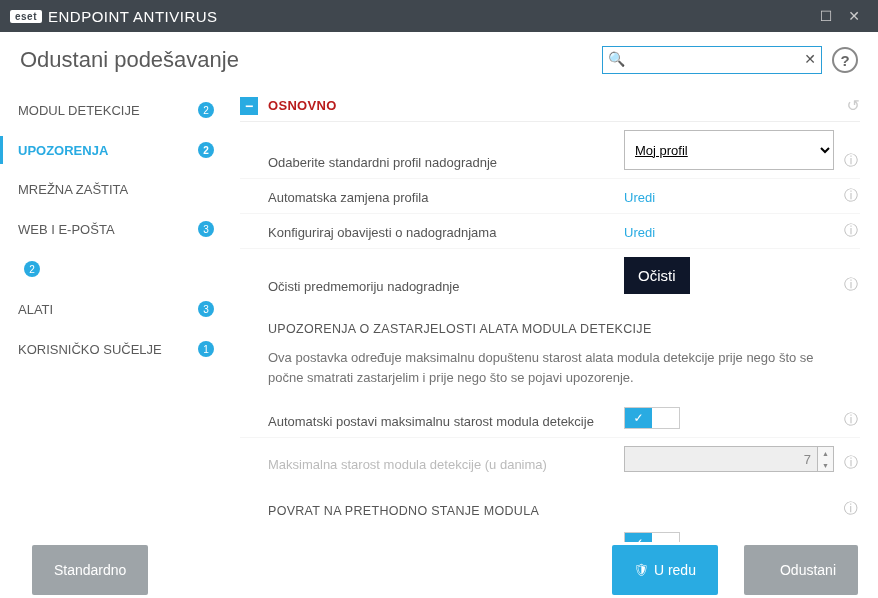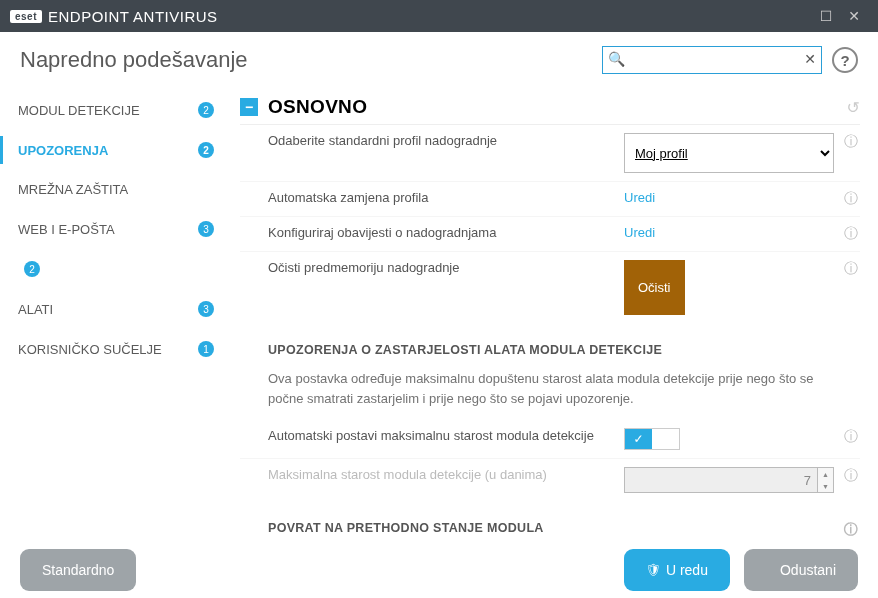--- a/index.html
+++ b/index.html
@@ -29,71 +29,71 @@
   .nav-item { display: flex; align-items: center; padding: 12px 16px 12px 18px; cursor: pointer; color: #5a5a5a; font-size: 13px; position: relative; }
   .nav-item.active { color: #29abe2; font-weight: 600; }
   .nav-item.active::before { content: ""; position: absolute; left: 0; top: 6px; bottom: 6px; width: 3px; background: #29abe2; }
   .nav-item .label { flex: 1; }
   .nav-item .badge { background: #29abe2; color: #fff; width: 16px; height: 16px; border-radius: 50%; font-size: 10px; display: flex; align-items: center; justify-content: center; margin-left: 6px; }
   
   
   .content { flex: 1; overflow-y: auto; padding: 6px 18px 10px 10px; }
   .section-header { display: flex; align-items: center; padding: 6px 0; border-bottom: 1px solid #eee; }
   .collapse-btn { width: 18px; height: 18px; background: #29abe2; color: #fff; display: flex; align-items: center; justify-content: center; font-size: 14px; font-weight: bold; margin-right: 10px; cursor: pointer; }
-  .section-header .title { font-weight: 700; font-size: 19px; color: #000000; letter-spacing: 0.3px; flex: 1; }
+  .section-header .title { font-weight: 700; font-size: 13px; color: #b91c1c; letter-spacing: 0.3px; flex: 1; }
   .reset-icon { color: #ccc; font-size: 16px; cursor: pointer; }
   
-  .row { display: flex; align-items: flex-start; padding: 8px 0 8px 28px; min-height: 34px; border-bottom: 1px solid #f5f5f5; }
+  .row { display: flex; align-items: flex-end; padding: 8px 0 8px 28px; min-height: 34px; border-bottom: 1px solid #f5f5f5; }
   .row.no-border { border-bottom: none; }
   .row .lbl { flex: 1; color: #555; }
   .row .lbl.disabled { color: #bbb; }
   .row .control { width: 210px; display: flex; align-items: center; }
   .info-icon { width: 18px; color: #bbb; font-size: 14px; margin-left: 8px; text-align: center; cursor: pointer; }
   
   select.combo { width: 100%; height: 40px; border: 1px solid #bbb; background: #fff; padding: 8px 6px; font-size: 13px; text-decoration: underline; }
   .link-action { color: #29abe2; cursor: pointer; }
-  .btn-action { background: #a16207; color: #fff; border: none; padding: 20px 14px; cursor: pointer; font-size: 13px; }
+  .btn-action { background: #0f172a; color: #fff; border: none; padding: 10px 14px; cursor: pointer; font-size: 15px; }
   
   .toggle { width: 56px; height: 22px; border: 1px solid #ccc; display: flex; cursor: pointer; background: #fff; }
   .toggle .half { flex: 1; display: flex; align-items: center; justify-content: center; }
   .toggle .on { background: #29abe2; color: #fff; }
   .toggle .check { font-size: 12px; }
   
   .spinner { width: 100%; display: flex; }
   .spinner input { flex: 1; height: 26px; border: 1px solid #bbb; text-align: right; padding: 0 6px; font-size: 13px; }
   .spinner input:disabled { background: #eee; color: #888; }
   .spinner .arrows { width: 16px; display: flex; flex-direction: column; border: 1px solid #bbb; border-left: none; }
   .spinner .arrows div { flex: 1; font-size: 7px; color: #888; display: flex; align-items: center; justify-content: center; cursor: pointer; background:#f6f6f6; }
   
-  .subtitle { font-weight: 700; font-size: 12.5px; color: #555; padding: 20px 0 6px 28px; letter-spacing: 0.3px; display:flex; align-items:flex-start; }
+  .subtitle { font-weight: 400; font-size: 12.5px; color: #555; padding: 20px 0 6px 28px; letter-spacing: 0.3px; display:flex; align-items:flex-end; }
   .subtitle .t { flex:1; }
   .desc { color: #737373; padding: 6px 10px 12px 28px; line-height: 1.5; font-size: 13px; }
   
   
   .footer { height: 56px; border-top: 0; display: flex; align-items: center; padding: 0 20px; background: #fff; }
   .footer .spacer { flex: 1; }
-  .btn { height: 42px; padding: 0 22px; border: none; cursor: pointer; font-size: 14px; border-radius:9px; }
+  .btn { height: 50px; padding: 0 22px; border: none; cursor: pointer; font-size: 14px; border-radius:2px;margin-left:12px; }
   .btn-default { background: #9ea4a8; color: #fff; }
   .btn-primary { background: #29abe2; color: #fff; margin-right: 14px; display:flex; align-items:center; gap:5px;}
   .btn-secondary { background: #9ea4a8; color: #fff; padding-left: 36px; }
   .shield { font-size:12px; }
 </style>
 </head>
 <body>
 
 <div class="titlebar">
   <span class="brand">eset</span>
   <span class="product">ENDPOINT ANTIVIRUS</span>
   <span class="spacer"></span>
   <span class="win-btn">☐</span>
   <span class="win-btn">✕</span>
 </div>
 
 <div class="header">
-  <h1>Napredno podešavanje</h1>
+  <h1>Odustani podešavanje</h1>
   <div class="search-wrap">
     <span class="mag">🔍</span>
     <input type="text" placeholder="" style="">
     <span class="clear">✕</span>
   </div>
   <div class="help-btn">?</div>
 </div>
 
 <div class="body">
 

